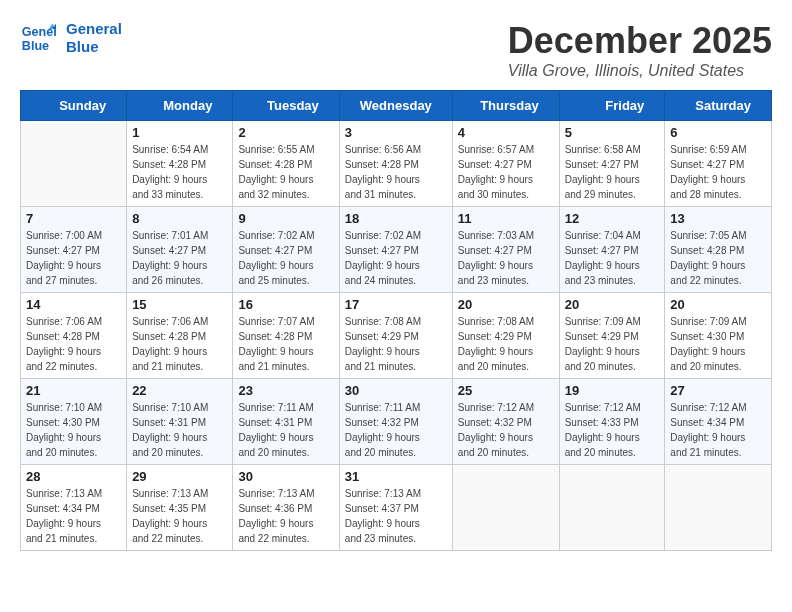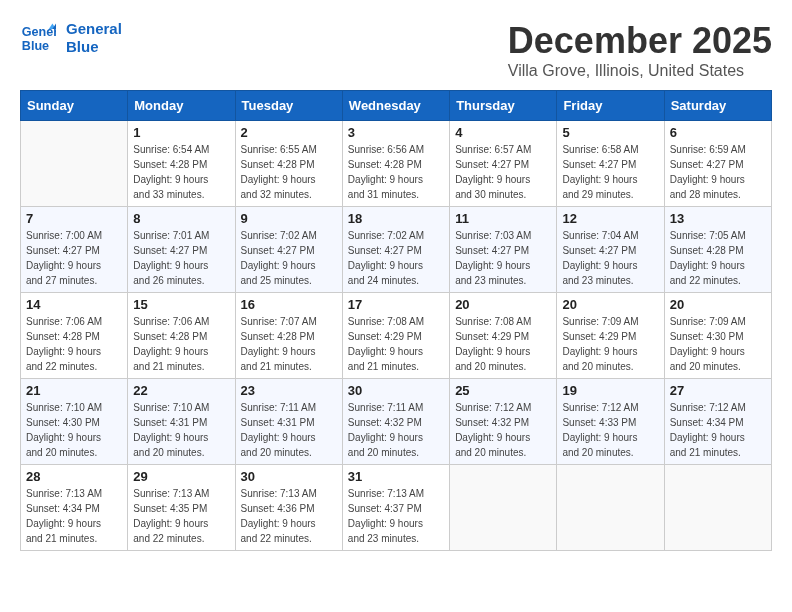--- a/index.html
+++ b/index.html
@@ -28,33 +28,34 @@
     .title-area {
     }
     .month-title {
       font-size: 36px;
       font-weight: bold;
       color: #333;
     }
     .location-title {
       font-size: 16px;
       color: #555;
+      font-style: italic;
     }
     .calendar-table {
       width: 100%;
       border-collapse: collapse;
       border: 1px solid #ccc;
     }
     .calendar-table th {
       background-color: #1565c0;
       color: #fff;
       font-size: 13px;
       font-weight: bold;
-      padding: 7px 6px;
-      text-align: left;
+      padding: 7px 20px;
+      text-align: right;
       border: 1px solid #1255a0;
     }
     .calendar-table td {
       vertical-align: top;
       border: 1px solid #ccc;
       padding: 4px 5px;
       font-size: 10.5px;
       color: #333;
       background: #fff;
       min-height: 80px;

